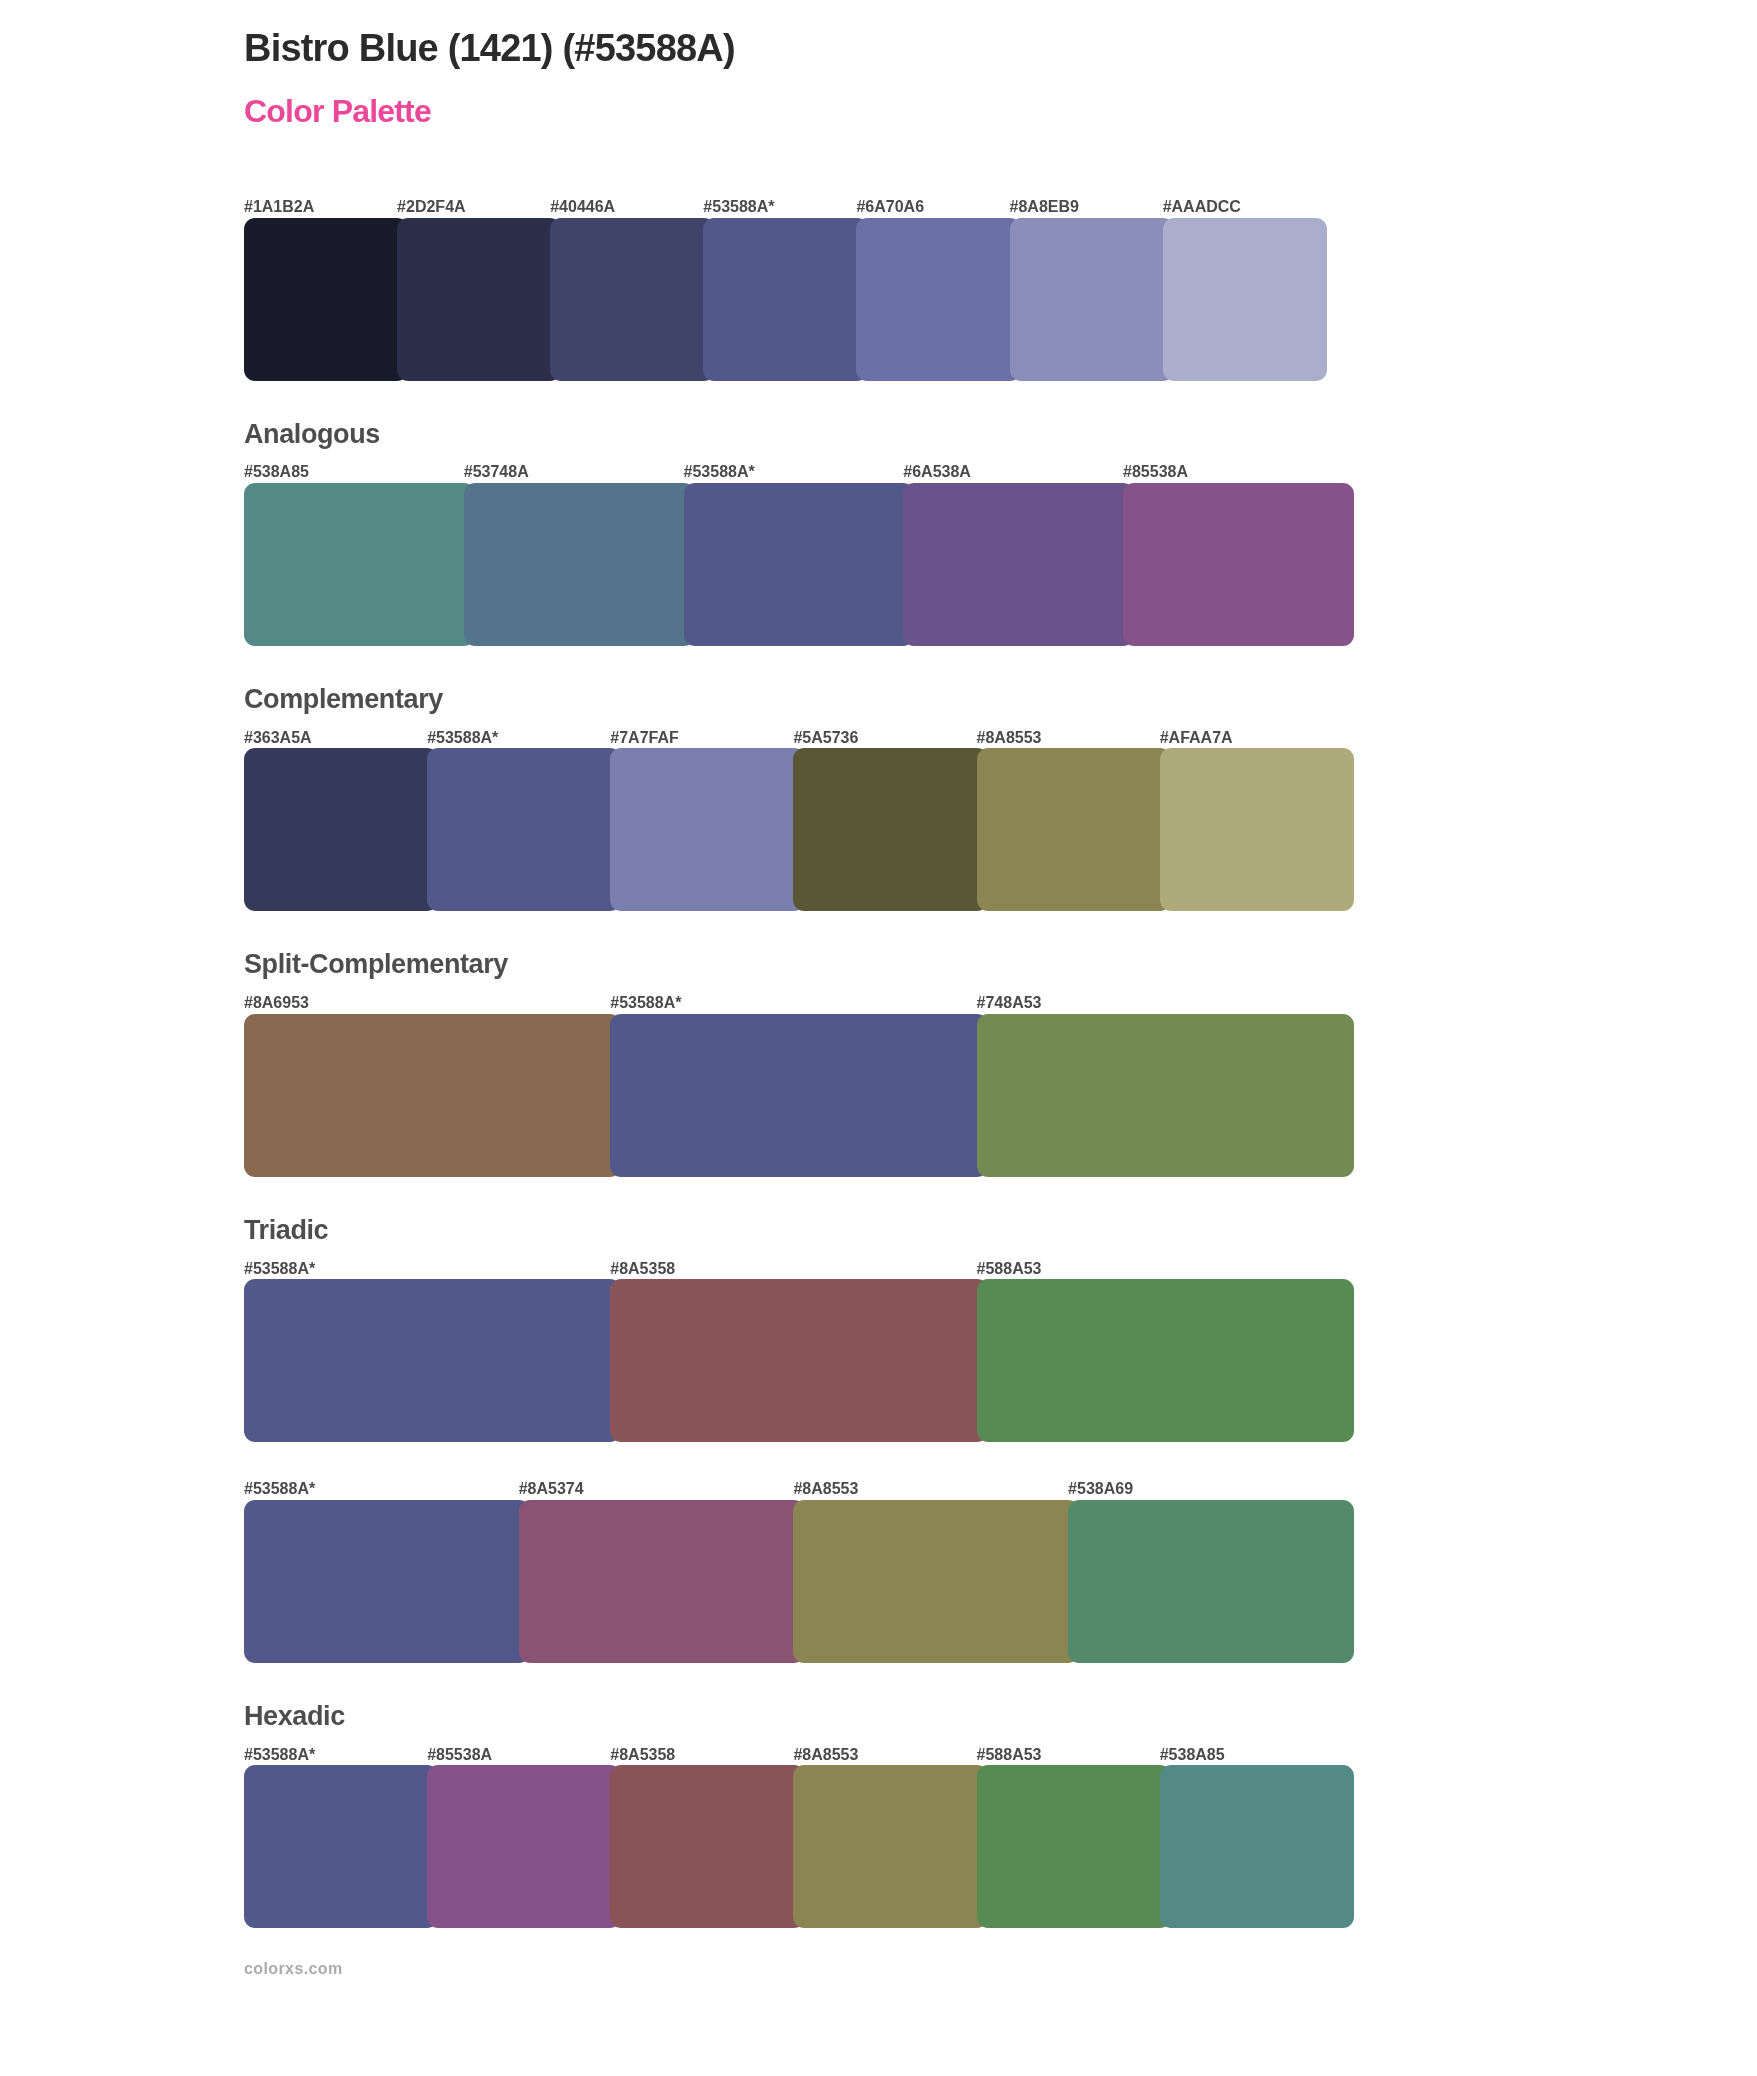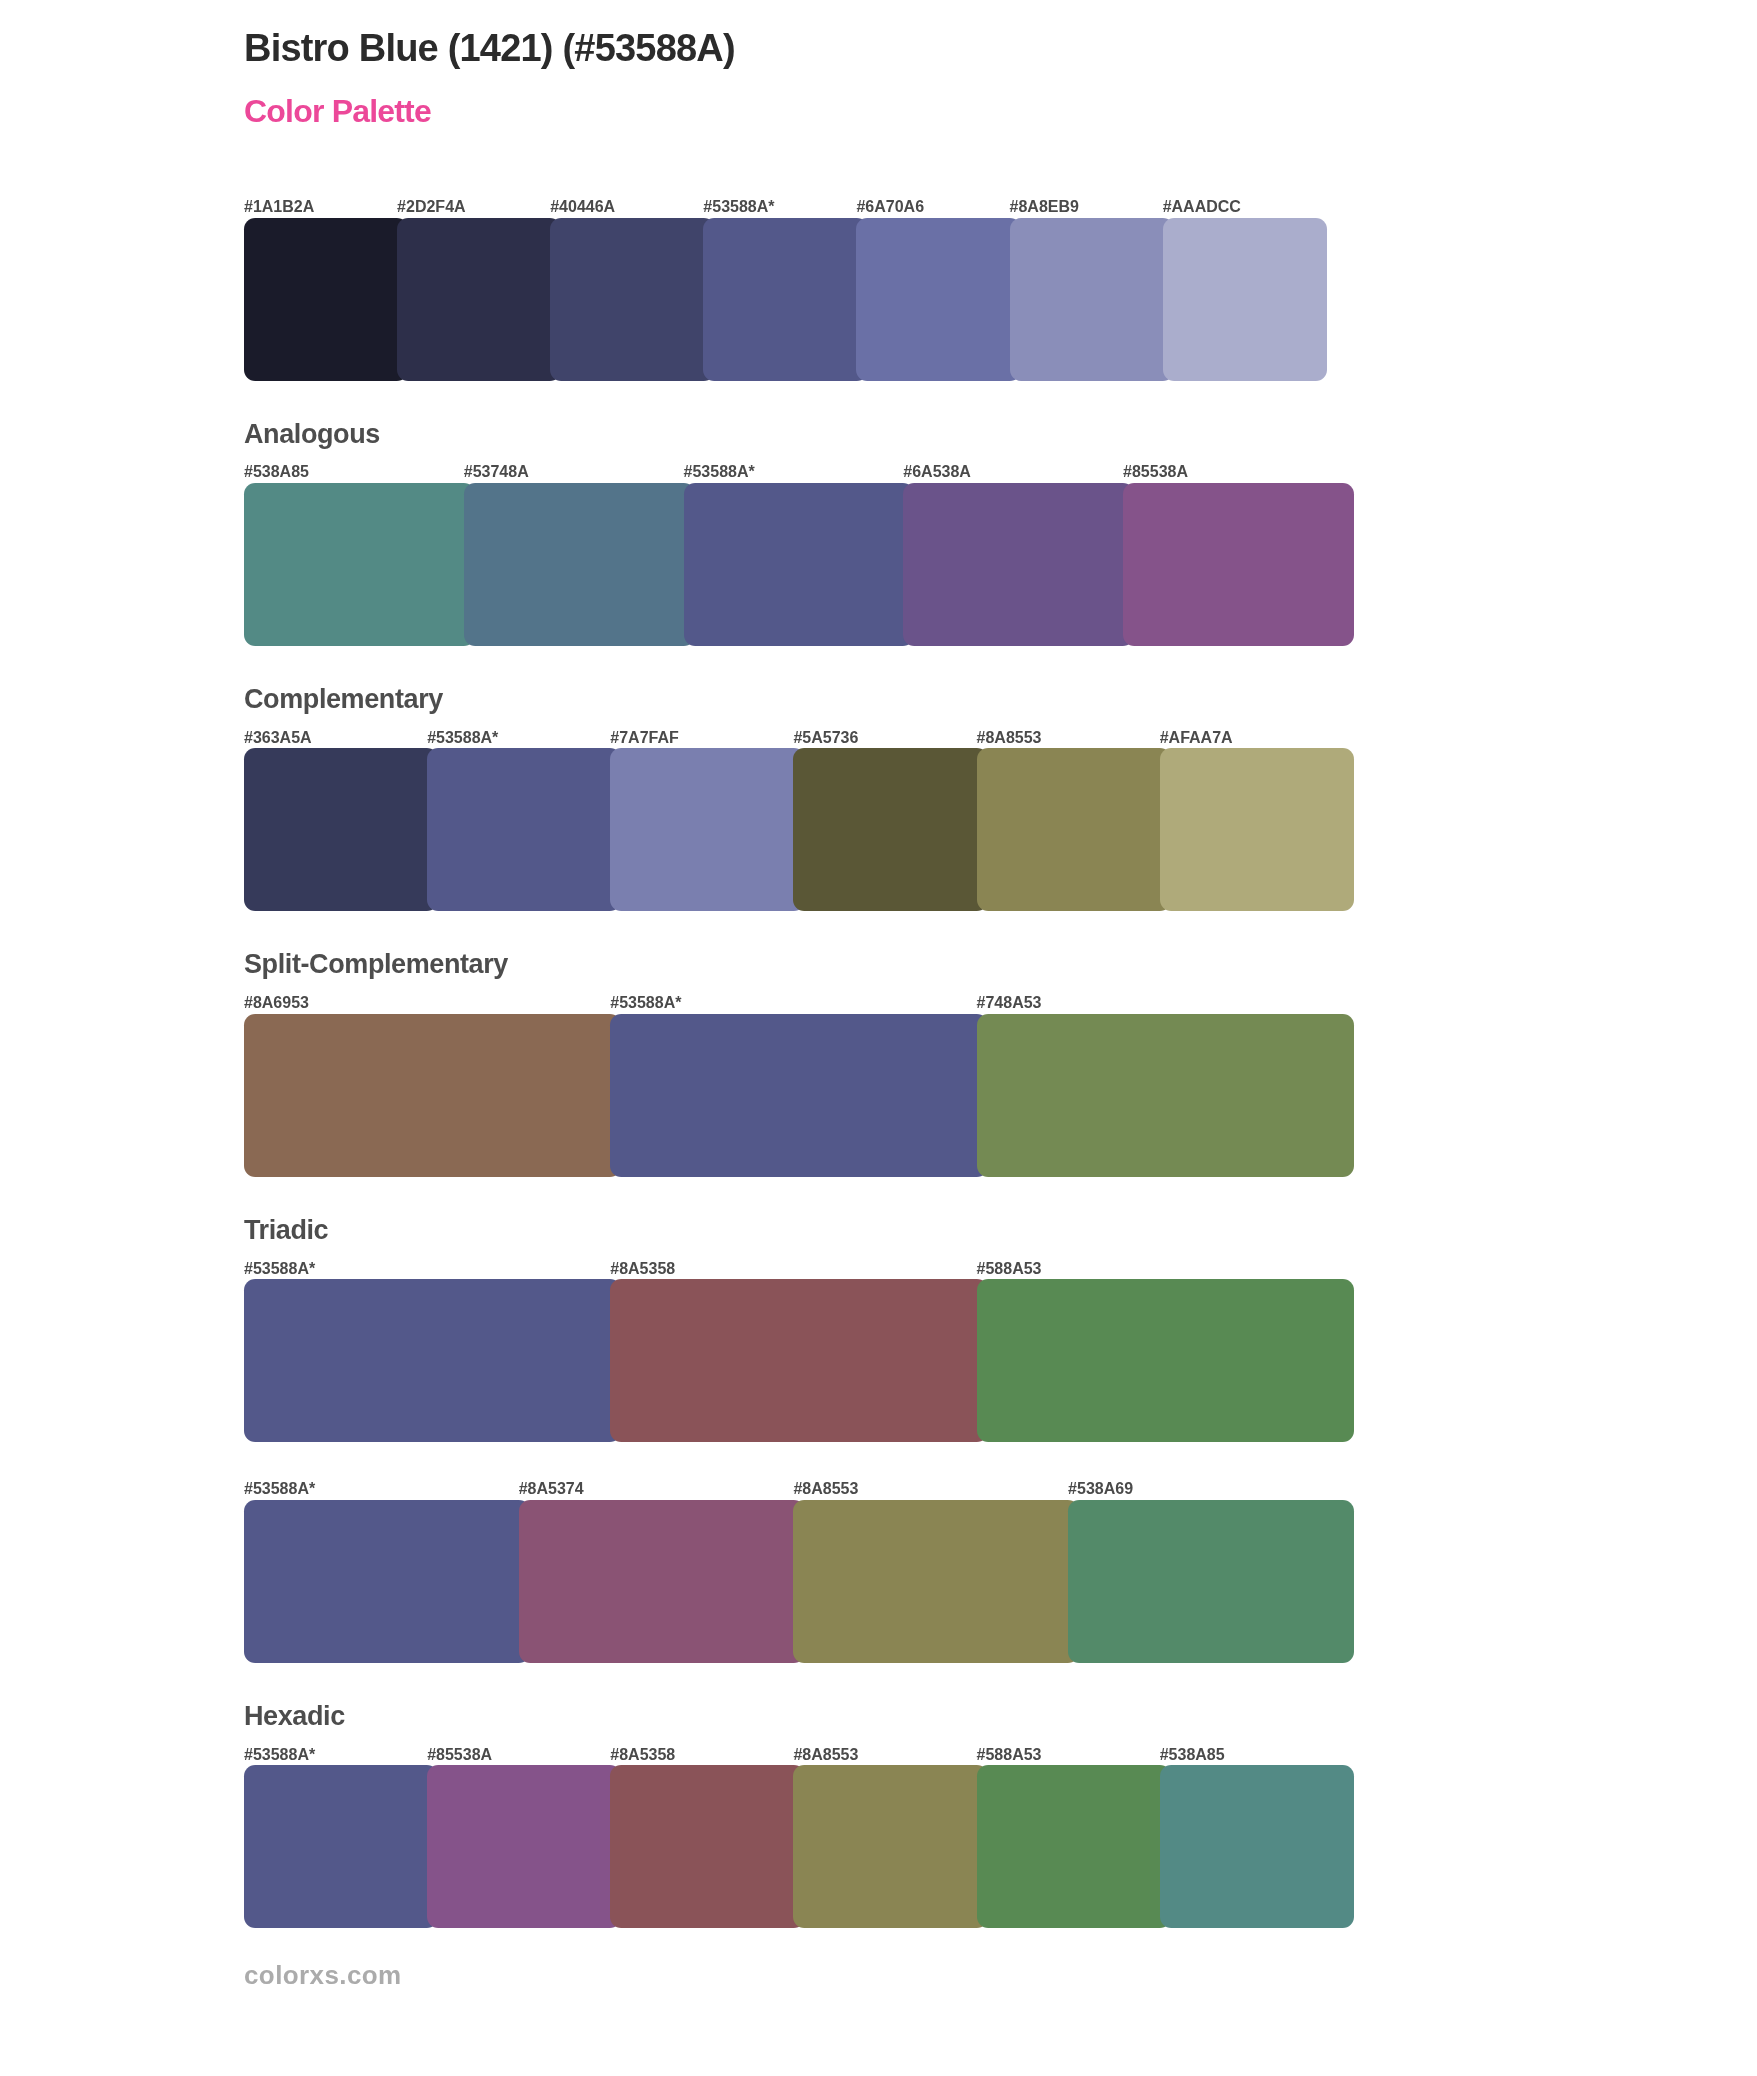--- a/index.html
+++ b/index.html
@@ -67,21 +67,21 @@
     flex: 1;
     border-radius: 11.2px;
     position: relative;
   }
   .swatch + .swatch { margin-left: -11.2px; }
   
   .section:nth-child(1) .swatch-row,
   .section:nth-child(1) .labels-row { width: 1083px; }
   .site-footer {
     margin-top: 32px;
-    font-size: 26px;
+    font-size: 16px;
     font-weight: 700;
     color: #ababab;
     letter-spacing: 0.4px;
   }
 </style>
 </head>
 <body>
 
 <div class="page">
   <h1 class="page-title">Bistro Blue (1421) (#53588A)</h1>

